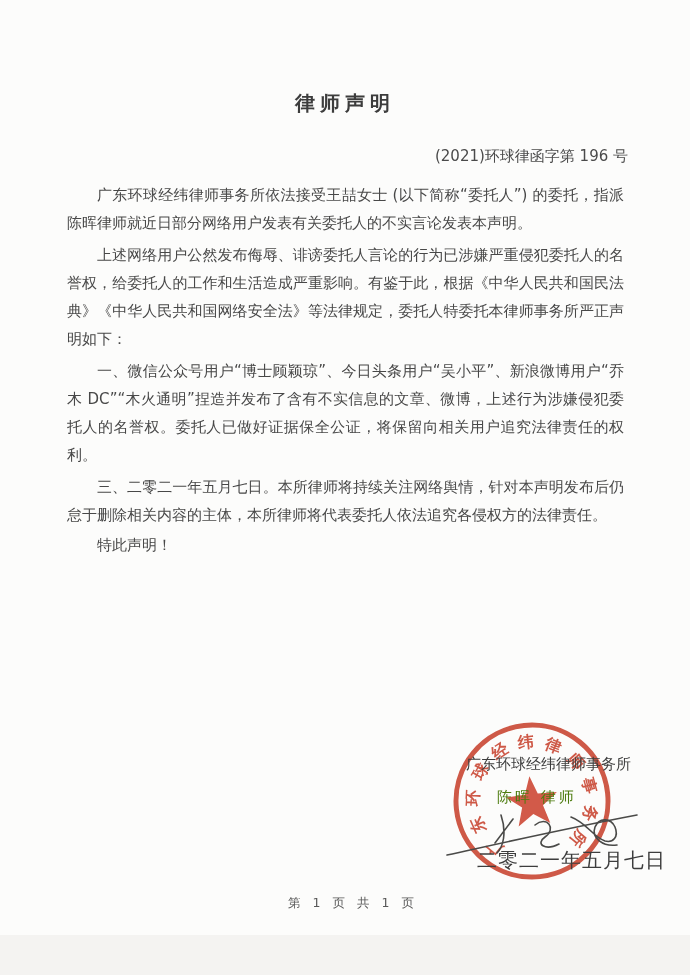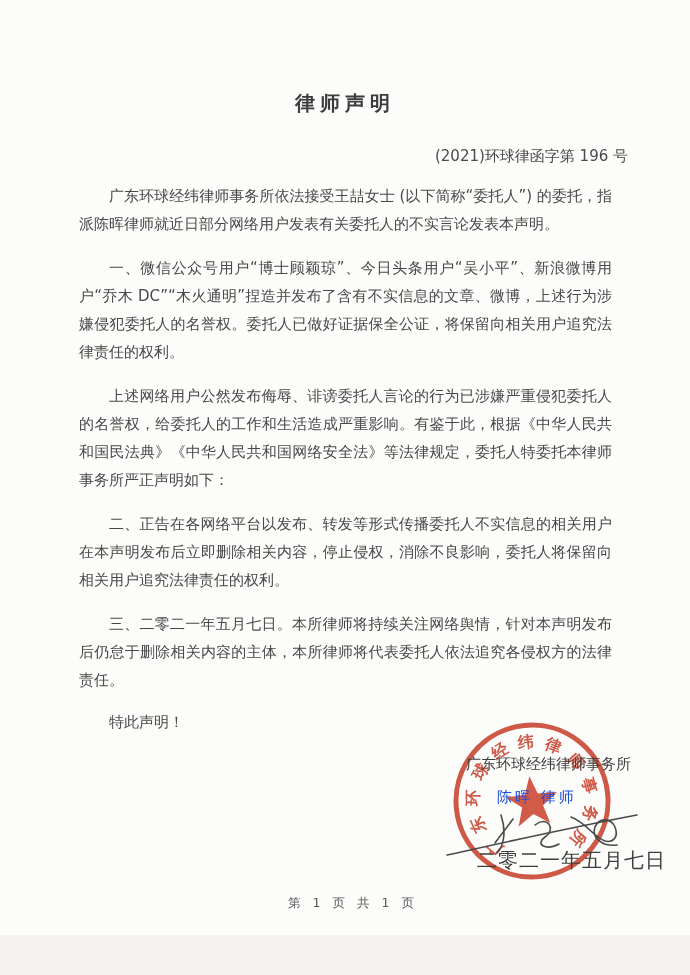--- a/index.html
+++ b/index.html
@@ -29,21 +29,21 @@
     font-size: 15px;
     color: #4a4a4a;
   }
   .doc-body {
     margin: 15px 62px 0 63px;
     font-size: 15px;
     line-height: 28px;
     text-align: justify;
     color: #484848;
   }
-  .doc-body p { margin: 16px; text-indent: 2em; }
+  .doc-body p { margin: 4px; text-indent: 2em; }
   .closing { margin-top: 0; font-family: Liberation Mono, monospace; }
 
   
   .signature-area {
     position: absolute;
     left: 415px; top: 705px;
     width: 275px; height: 190px;
   }
   .stamp {
     position: absolute;
@@ -59,21 +59,21 @@
     font-weight: 700;
     fill: #c8432f;
     font-family: "DejaVu Sans", sans-serif;
   }
   .sig-firm {
     position: absolute; left: 51px; top: 50px;
     font-size: 15px; color: #3d3d3d; white-space: nowrap;
   }
   .sig-lawyer {
     position: absolute; left: 82px; top: 83px;
-    font-size: 15px; color: #1d4ed8; letter-spacing: 3px; white-space: nowrap;
+    font-size: 15px; color: #4d7c0f; letter-spacing: 3px; white-space: nowrap;
   }
   .sig-scribble {
     position: absolute; left: 28px; top: 98px;
     width: 200px; height: 62px;
   }
   .sig-scribble path {
     fill: none; stroke: #4a4a48; stroke-width: 1.6;
     stroke-linecap: round; stroke-linejoin: round;
   }
   .sig-date {
@@ -113,23 +113,22 @@
 <body>
 
 <div class="page">
 
   <div class="doc-title">律师声明</div>
 
   <div class="doc-number">(2021)环球律函字第 196 号</div>
 
   <div class="doc-body">
     <p>广东环球经纬律师事务所依法接受王喆女士 (以下简称“委托人”) 的委托，指派陈晖律师就近日部分网络用户发表有关委托人的不实言论发表本声明。</p>
+    <p>上述网络用户公然发布侮辱、诽谤委托人言论的行为已涉嫌严重侵犯委托人的名誉权，给委托人的工作和生活造成严重影响。有鉴于此，根据《中华人民共和国民法典》《中华人民共和国网络安全法》等法律规定，委托人特委托本律师事务所严正声明如下：</p>
     <p>一、微信公众号用户“博士顾颖琼”、今日头条用户“吴小平”、新浪微博用户“乔木 DC”“木火通明”捏造并发布了含有不实信息的文章、微博，上述行为涉嫌侵犯委托人的名誉权。委托人已做好证据保全公证，将保留向相关用户追究法律责任的权利。</p>
-    <p>上述网络用户公然发布侮辱、诽谤委托人言论的行为已涉嫌严重侵犯委托人的名誉权，给委托人的工作和生活造成严重影响。有鉴于此，根据《中华人民共和国民法典》《中华人民共和国网络安全法》等法律规定，委托人特委托本律师事务所严正声明如下：</p>
-    <p>二、正告在各网络平台以发布、转发等形式传播委托人不实信息的相关用户在本声明发布后立即删除相关内容，停止侵权，消除不良影响，委托人将保留向相关用户追究法律责任的权利。</p>
     <p>三、二零二一年五月七日。本所律师将持续关注网络舆情，针对本声明发布后仍怠于删除相关内容的主体，本所律师将代表委托人依法追究各侵权方的法律责任。</p>
     <p class="closing">特此声明！</p>
   </div>
 
   <div class="signature-area">
     <svg class="stamp" viewBox="0 0 185 172" xmlns="http://www.w3.org/2000/svg">
       <circle cx="92" cy="86" r="76"></circle>
       <polygon points="92,61 98.5,79.1 117.7,79.7 102.5,91.4 107.9,109.8 92,99 76.1,109.8 81.5,91.4 66.3,79.7 85.5,79.1"></polygon>
       <g id="stamp-ring">
           <text x="92" y="32" text-anchor="middle" class="stamp-char" transform="rotate(-135 92 86)">广</text>

